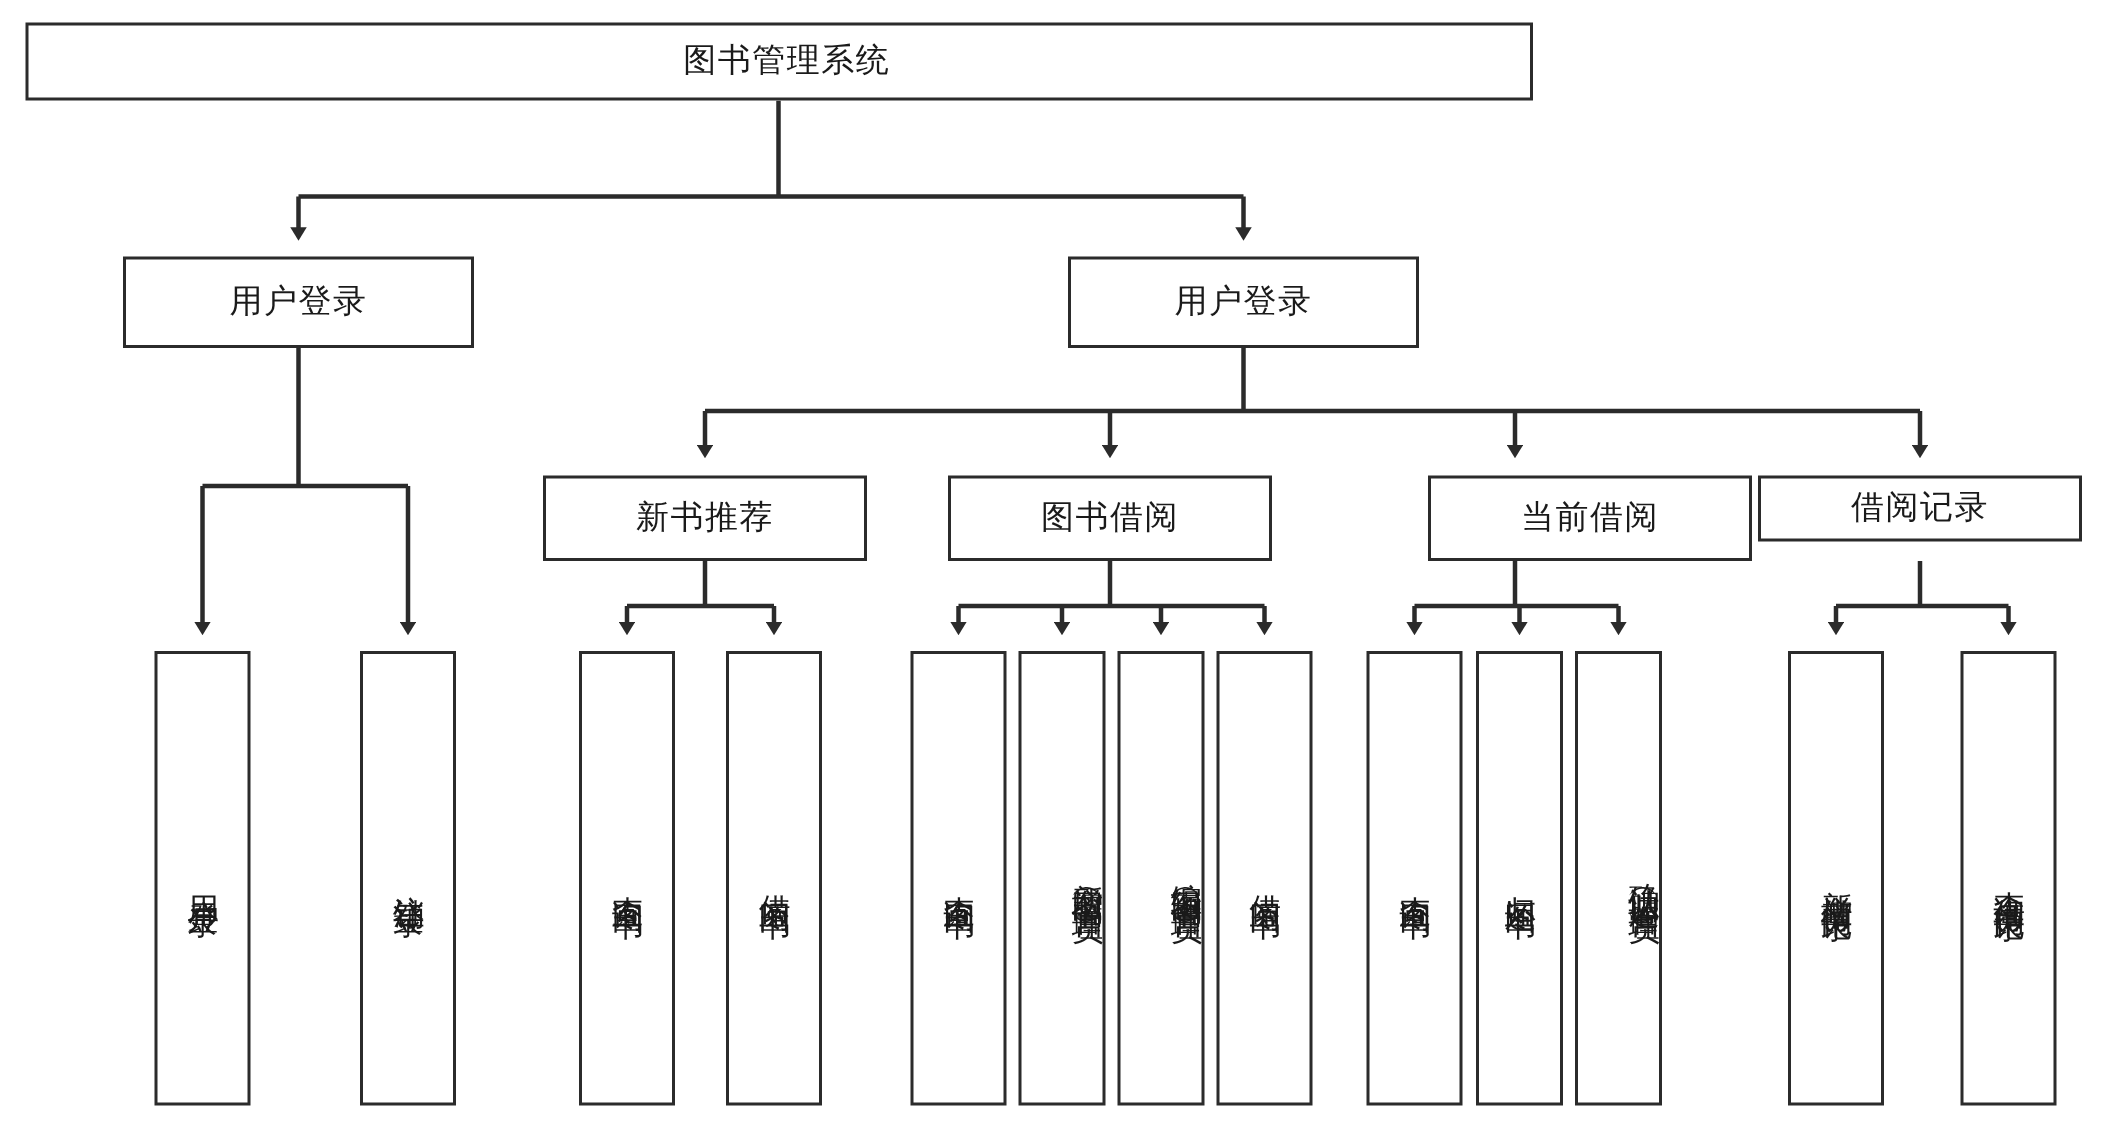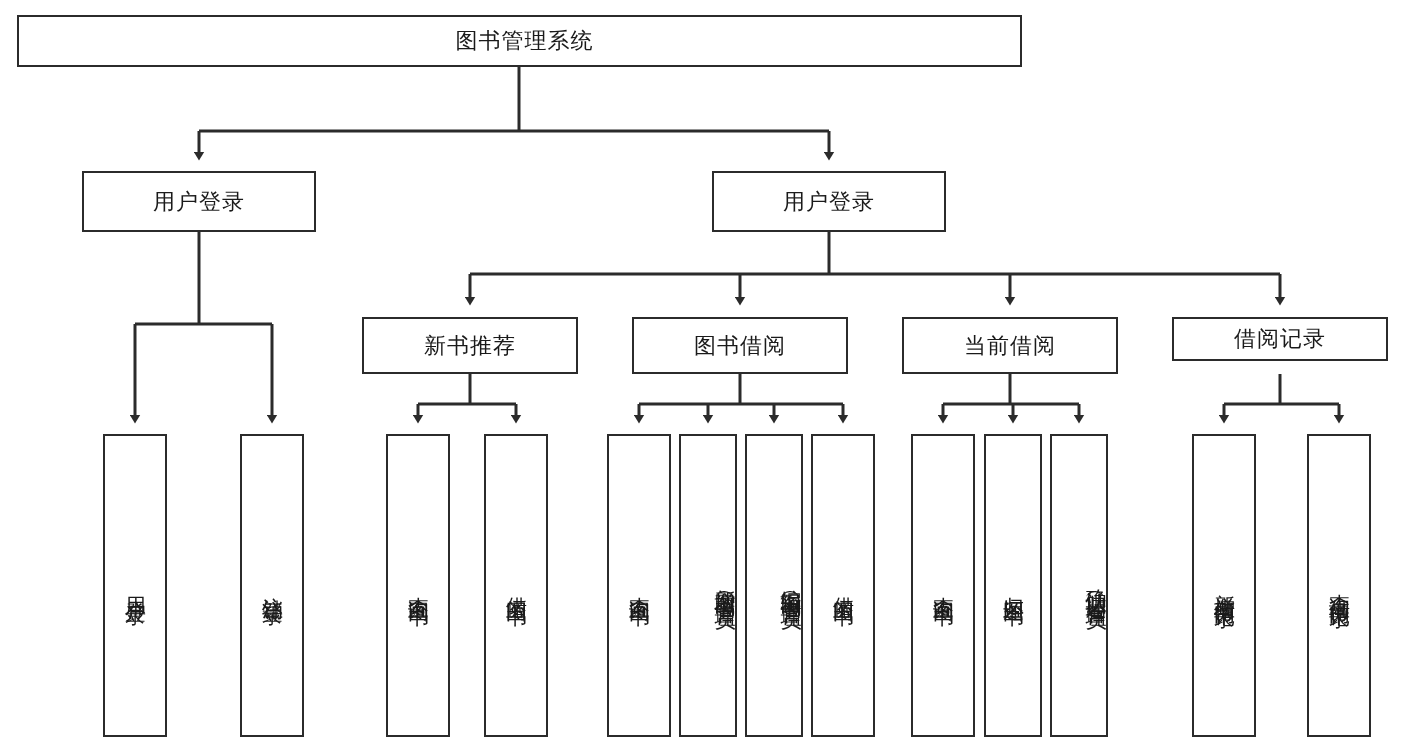--- a/index.html
+++ b/index.html
@@ -124,21 +124,21 @@
   <div class="node h" style="left:712px;top:171px;width:234px;height:61px;">
     <span>用户登录</span>
   </div>
 
   <div class="node h" style="left:632px;top:317px;width:216px;height:57px;">
     <span>图书借阅</span>
   </div>
   <div class="node h" style="left:362px;top:317px;width:216px;height:57px;">
     <span>新书推荐</span>
   </div>
-  <div class="node h" style="left:902px;top:317px;width:216px;height:57px;">
+  <div class="node h" style="left:952px;top:317px;width:216px;height:57px;">
     <span>当前借阅</span>
   </div>
   <div class="node h" style="left:1172px;top:317px;width:216px;height:44px;">
     <span>借阅记录</span>
   </div>
 
   <div class="node v" style="left:103px;top:434px;width:64px;height:303px;">
     <span>用户登录</span>
   </div>
   <div class="node v" style="left:240px;top:434px;width:64px;height:303px;">

